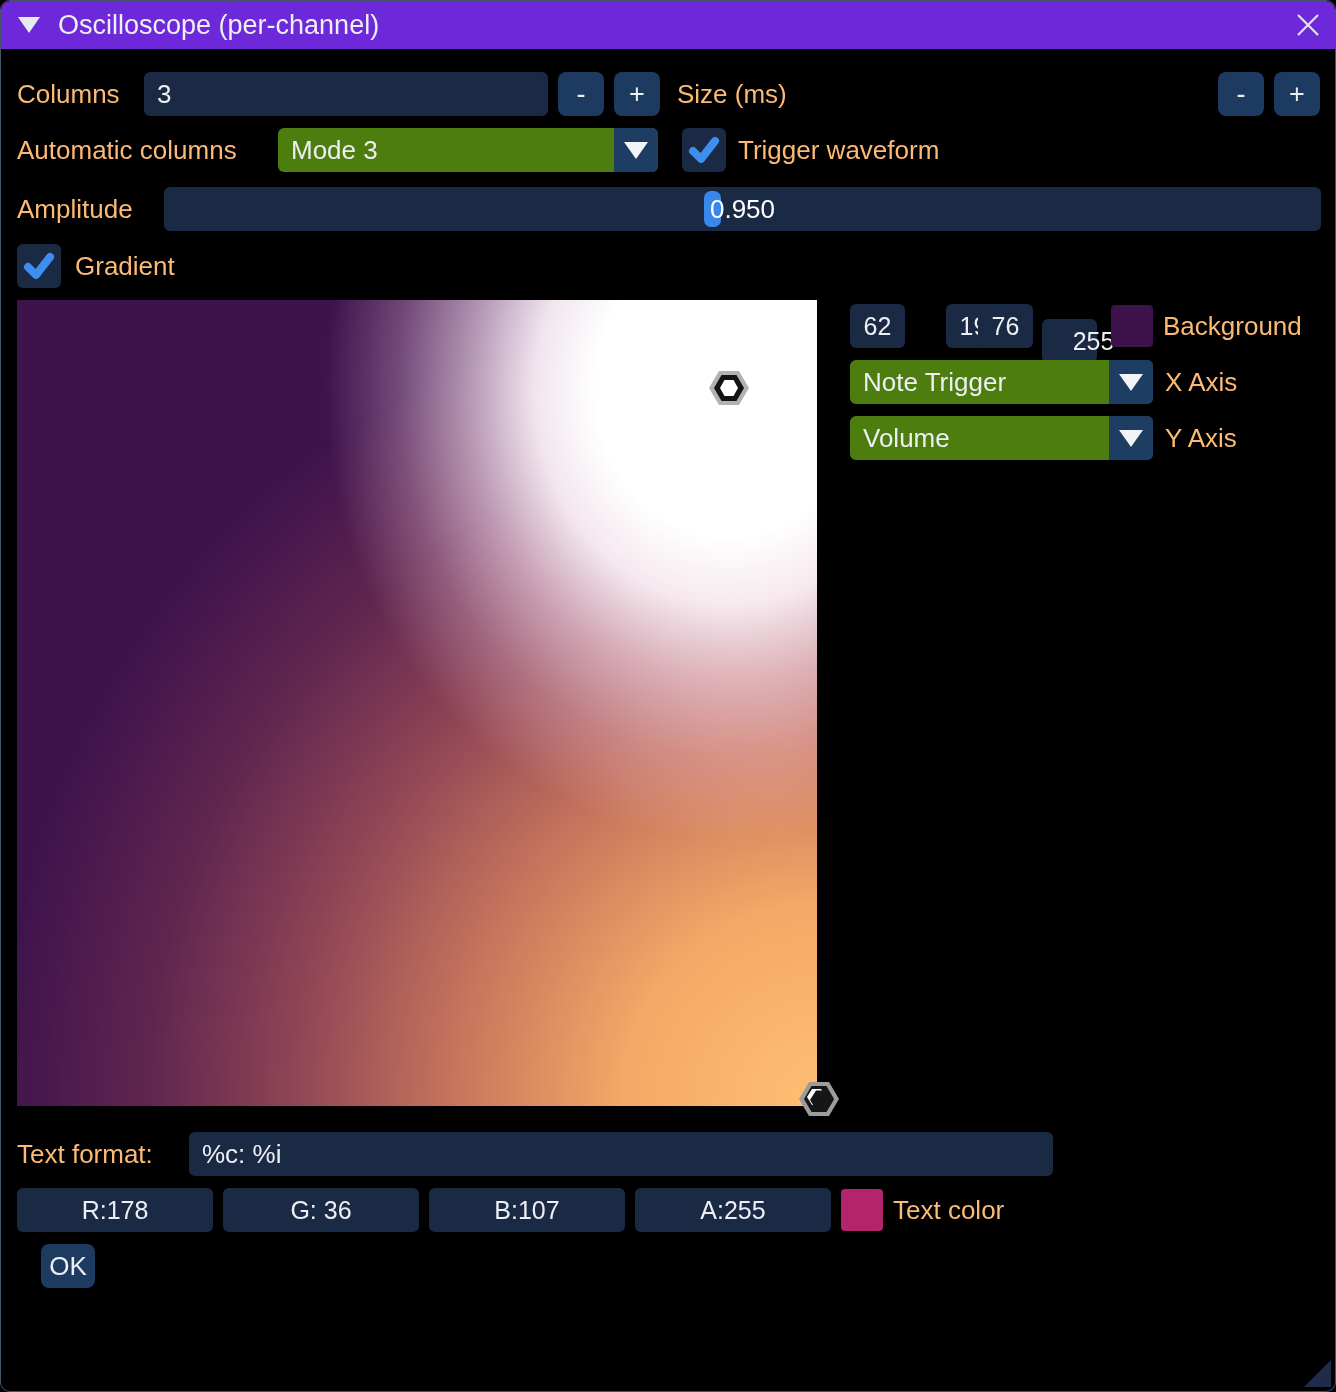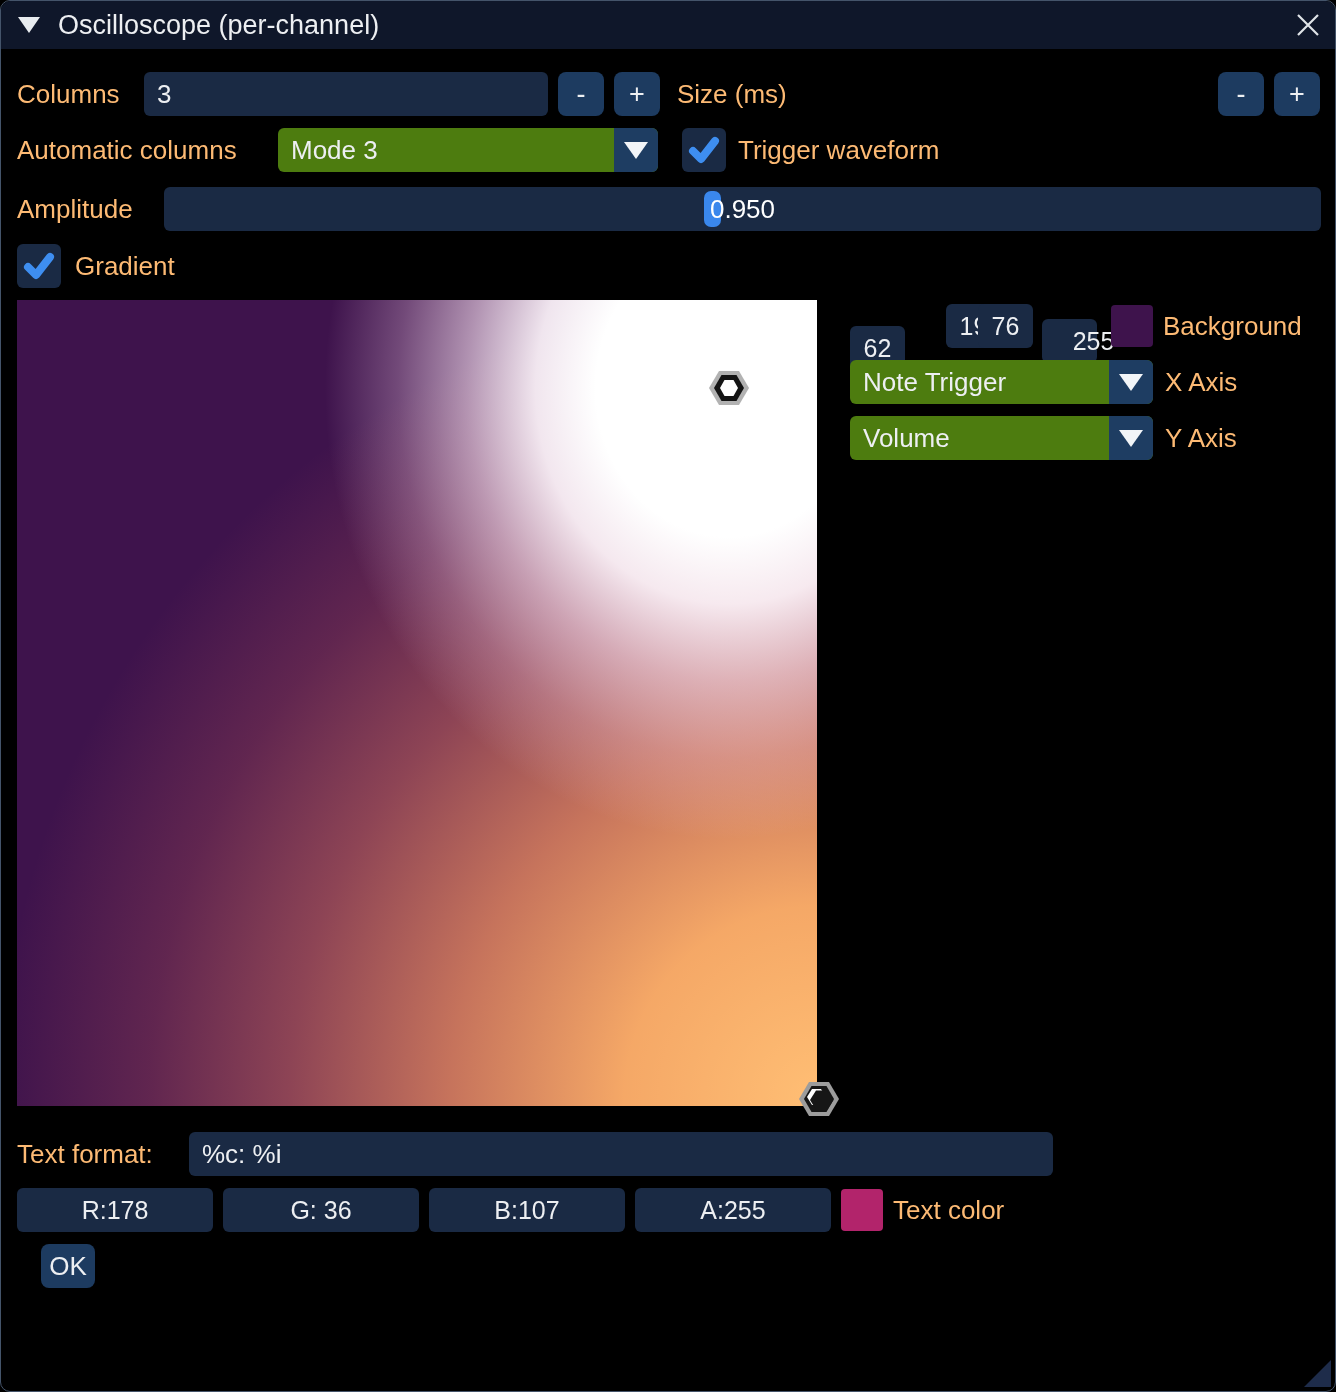--- a/index.html
+++ b/index.html
@@ -9,21 +9,21 @@
     font-family: "Liberation Sans", sans-serif;
     color: #EDEFF2;
   }
   .window {
     position: relative; width: 1336px; height: 1392px;
     background: #000; border-radius: 10px;
     border: 1px solid #44546A; overflow: hidden;
   }
   .titlebar {
     position: absolute; left: 0; top: 0; right: 0; height: 48px;
-    background: #0f172a; border-radius: 9px 9px 0 0; padding-left: 29px;
+    background: #6d28d9; border-radius: 9px 9px 0 0; padding-left: 29px;
   }
   .tri-down {
     width: 0; height: 0;
     border-left: 11px solid transparent; border-right: 11px solid transparent;
     border-top: 16px solid #E8ECF0;
   }
   .collapse { position: absolute; left: 17px; top: 16px; cursor: pointer; }
   .title {
     position: absolute; left: 57px; top: 0; line-height: 48px;
     font-size: 27px; color: #EDEFF2; white-space: nowrap;
@@ -163,21 +163,21 @@
       <polygon points="11,18 15.5,10 24.5,10 29,18 24.5,26 15.5,26" fill="#FFFFFF"></polygon>
     </svg>
     <svg class="marker" style="left:782px; top:781px;" viewBox="0 0 40 36">
       <polygon points="0,18 10,1 30,1 40,18 30,35 10,35" fill="#9C9C9C"></polygon>
       <polygon points="5,18 12.5,5 27.5,5 35,18 27.5,31 12.5,31" fill="#161616"></polygon>
       <polygon points="8,16 13,8 22,8 27,16 22,24 13,24" fill="#FFFFFF"></polygon>
       <polygon points="11,19 17,9.5 28.5,9.5 34.5,19 28.5,28.5 17,28.5" fill="#161616"></polygon>
     </svg>
   </div>
 
-  <div class="drag" style="left:849px; top:303px; width:55px;margin-top:22px;">62</div>
+  <div class="drag" style="left:849px; top:303px; width:55px;">62</div>
   <div class="drag" style="left:913px; top:303px; width:55px;margin-left:32px;">19</div>
   <div class="drag" style="left:977px; top:303px; width:55px;">76</div>
   <div class="drag" style="left:1041px; top:318px; width:55px;padding-left:48px;">255</div>
   <div class="swatch" style="left: 1110px; top: 304px; background-color: rgb(62, 19, 76);"></div>
   <div class="lbl" style="left:1162px; top:303px;">Background</div>
 
   <div class="combo" style="left:849px; top:359px; width:303px;">
     <div class="cval">Note Trigger</div>
     <div class="arrowzone">
         <div class="tri-down"></div>

